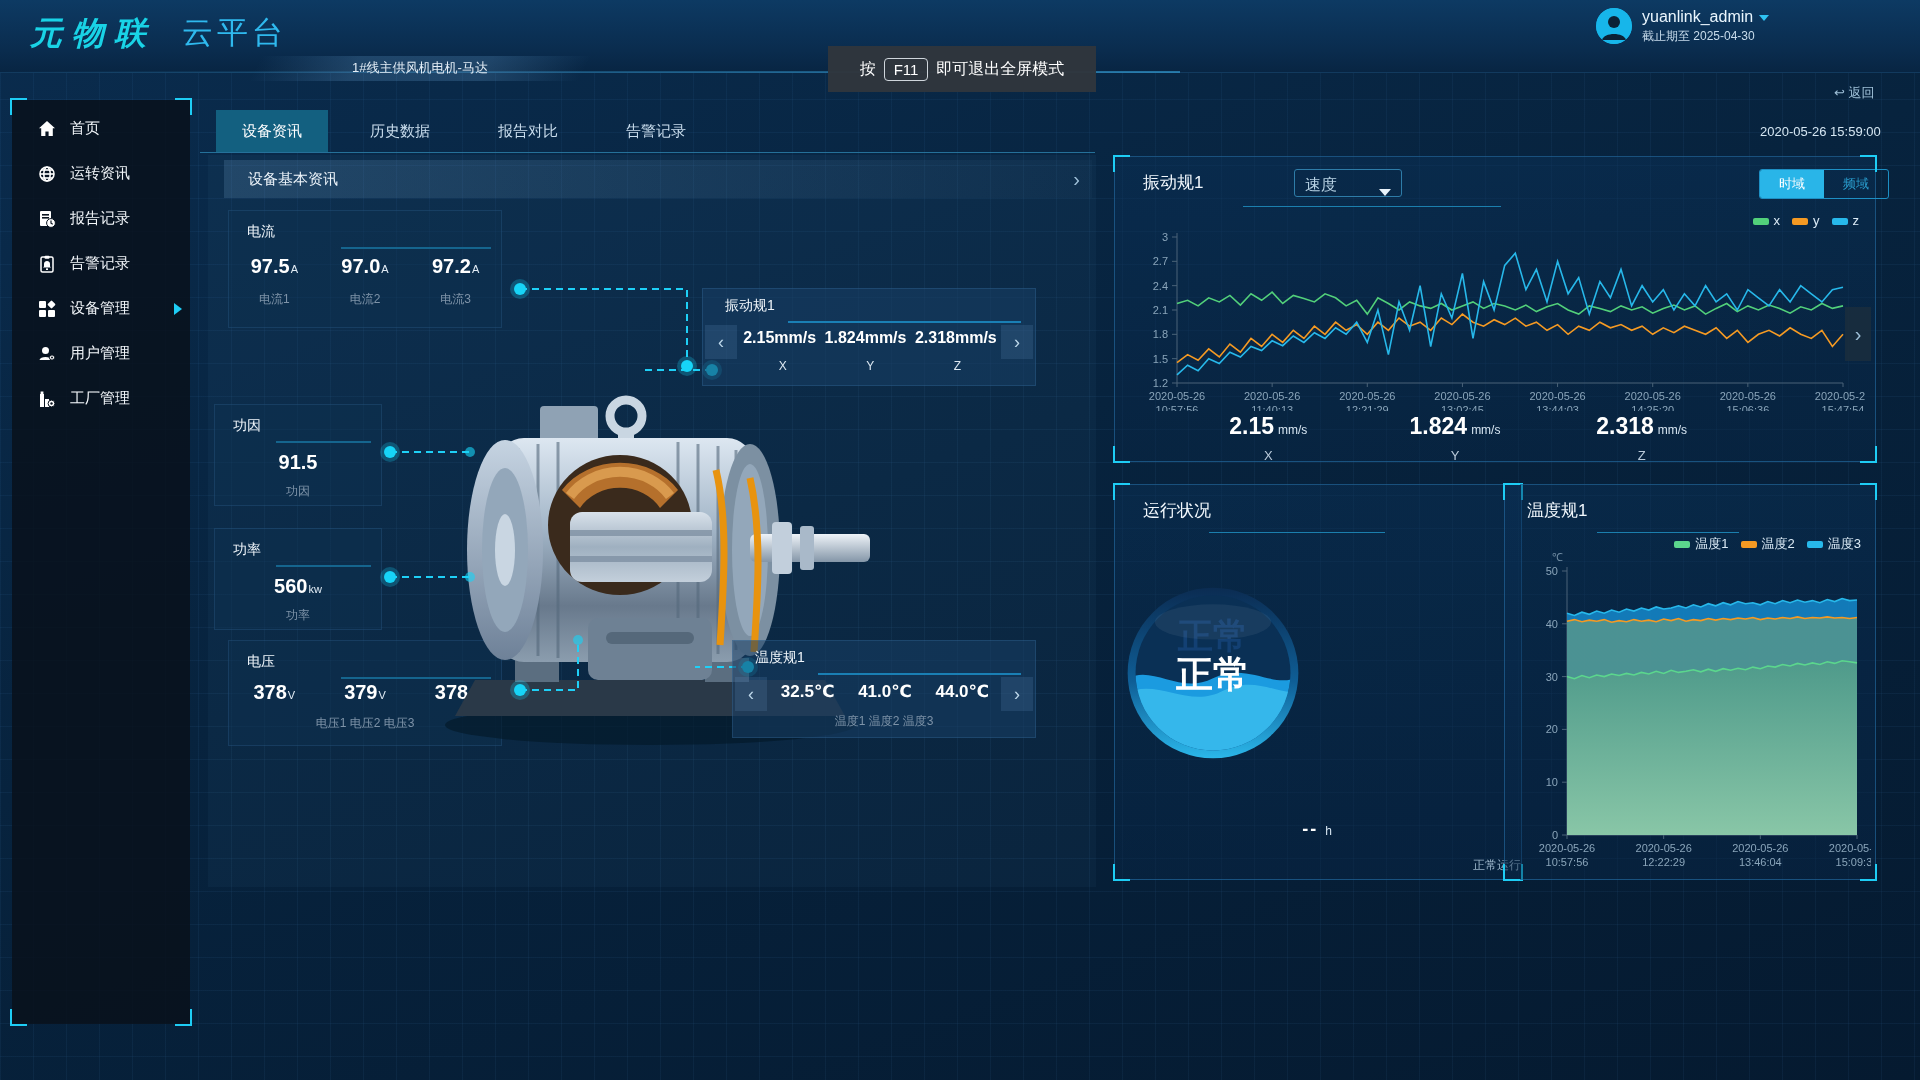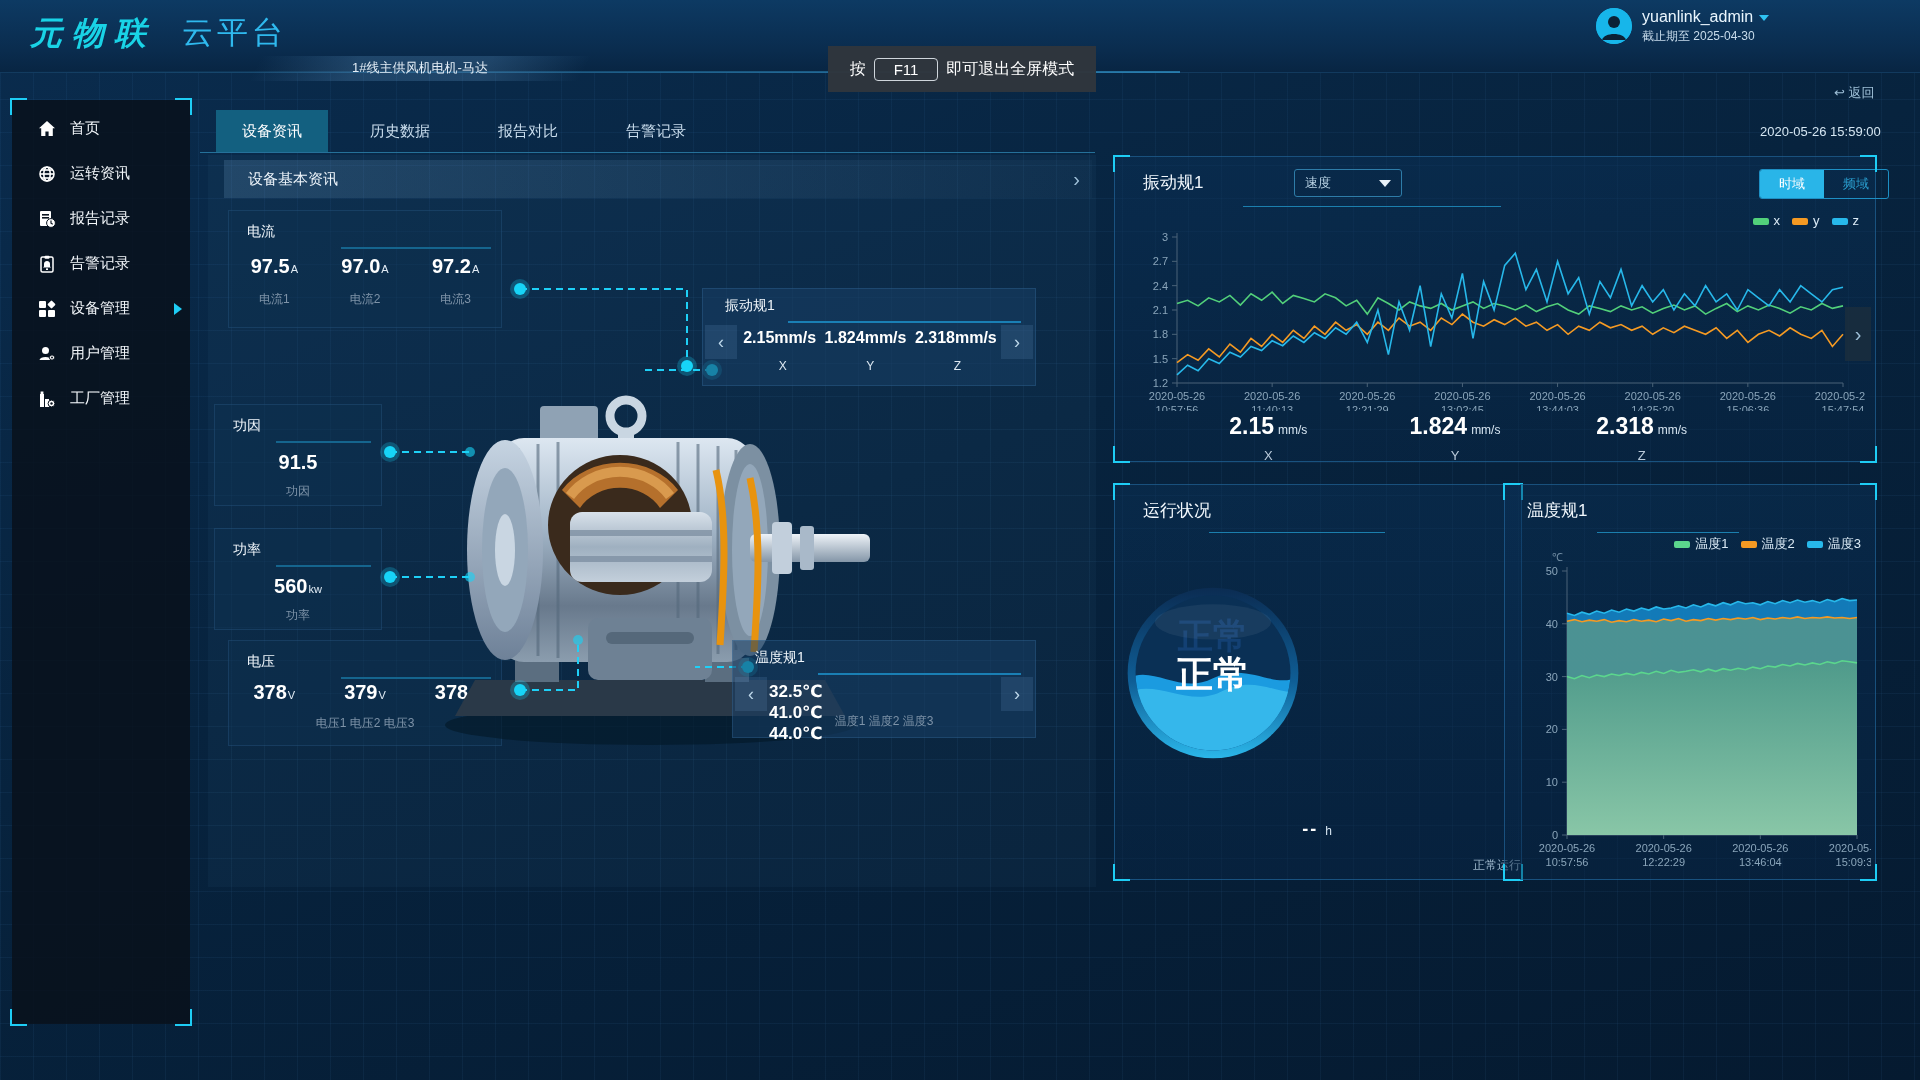--- a/index.html
+++ b/index.html
@@ -23,21 +23,21 @@
   .subtitle-band{position:absolute;left:255px;top:56px;width:330px;height:25px;
     background:linear-gradient(90deg,rgba(90,150,200,0),rgba(110,170,220,.22) 30%,rgba(110,170,220,.22) 70%,rgba(90,150,200,0));
     transform:skewX(-28deg);}
   .subtitle-text{position:absolute;left:280px;top:59px;width:280px;text-align:center;
     font-size:13px;color:#e3edf6;}
   .hdr-line{position:absolute;top:71px;left:0;width:1180px;height:2px;background:linear-gradient(90deg,rgba(40,160,220,.0),rgba(60,180,240,.55));}
   
   .fs-banner{position:absolute;left:828px;top:46px;width:268px;height:46px;z-index:60;
     background:rgba(47,54,61,.97);display:flex;align-items:center;justify-content:center;
     gap:8px;font-size:16px;color:#fff;}
-  .fs-key{border:1px solid #cfd6dc;border-radius:4px;padding:2px 19px;font-size:15px;color:#fff;}
+  .fs-key{border:1px solid #cfd6dc;border-radius:4px;padding:2px 9px;font-size:15px;color:#fff;}
   
   .user{position:absolute;left:1596px;top:8px;display:flex;gap:10px;cursor:pointer;}
   .avatar{width:36px;height:36px;border-radius:50%;background:#17b6ea;overflow:hidden;flex:none;}
   .uname{font-size:16px;color:#eaf6fe;line-height:18px;}
   .uexp{font-size:12px;color:#c8dcec;margin-top:2px;}
   .chev-down{display:inline-block;width:0;height:0;border-left:5px solid transparent;border-right:5px solid transparent;border-top:6px solid #2fc3f2;margin-left:6px;vertical-align:middle;}
   .back-link{position:absolute;left:1834px;top:84px;font-size:13px;color:#9fc0d8;cursor:pointer;}
   
   .sidebar{position:absolute;left:12px;top:100px;width:178px;height:924px;
     background:rgba(9,16,26,.82);}
@@ -77,22 +77,22 @@
   .obox-title{position:absolute;left:22px;top:8px;font-size:14px;color:#f0f6fb;}
   .obox-uline{position:absolute;top:32px;left:85px;right:14px;height:2px;background:#1a7fb4;}
   .onav{position:absolute;top:36px;width:32px;height:34px;background:rgba(130,180,225,.14);
     display:flex;align-items:center;justify-content:center;color:#bdd8ea;font-size:18px;cursor:pointer;}
   
   .panel{position:absolute;border:1px solid rgba(36,110,165,.6);
     background:linear-gradient(180deg,rgba(10,49,88,.45),rgba(8,38,70,.45));box-sizing:border-box;}
   .p-title{position:absolute;left:28px;top:14px;font-size:17px;color:#f2f8fd;}
   .p-uline{position:absolute;height:1px;background:#1b7fae;}
   .select{position:absolute;left:179px;top:12px;width:108px;height:28px;border:1px solid #2e7ca8;
-    border-radius:3px;display:flex;align-items:center;padding:0 10px;box-sizing:border-box;
-    font-size:13px;color:#b8d2e4;cursor:pointer;background:rgba(10,40,70,.4);}
+    border-radius:3px;display:flex;align-items:flex-end;padding:0 10px;box-sizing:border-box;
+    font-size:16px;color:#b8d2e4;cursor:pointer;background:rgba(10,40,70,.4);}
   .select .tri{margin-left:auto;width:0;height:0;border-left:6px solid transparent;border-right:6px solid transparent;border-top:7px solid #e8f2fa;}
   .toggle{position:absolute;left:644px;top:12px;height:28px;display:flex;border:1px solid #1d8fc4;border-radius:3px;overflow:hidden;}
   .tgl{width:64px;line-height:28px;text-align:center;font-size:13px;color:#2a9fd0;cursor:pointer;}
   .tgl.active{background:#29b5e8;color:#fff;}
   .legend{position:absolute;display:flex;gap:12px;align-items:center;font-size:13px;color:#dcebf6;}
   .sw{display:inline-block;width:16px;height:7px;border-radius:2px;margin-right:5px;}
   .chart-next{position:absolute;right:4px;top:240px;width:26px;height:54px;background:rgba(25,45,62,.9);
     color:#9fc0d8;font-size:20px;display:flex;align-items:center;justify-content:center;cursor:pointer;}
   svg text.tk{font-size:11px;fill:#8aa5ba;font-family:"Liberation Sans",sans-serif;}
   svg .ax{stroke:#4a6378;stroke-width:1;}
@@ -381,21 +381,21 @@
     <span class="vlab" style="color:#dce8f2;">Y</span>
     <span class="vlab" style="color:#dce8f2;">Z</span>
   </div>
 </div>
 
 <div class="obox" style="left:732px;top:640px;width:304px;height:98px;">
   <div class="obox-title">温度规1</div>
   <div class="obox-uline"></div>
   <div class="onav" style="left:2px;">‹</div>
   <div class="onav" style="right:2px;">›</div>
-  <div class="vrow" style="top:40px;left:36px;width:232px;flex-direction:column;">
+  <div class="vrow" style="top:40px;left:36px;width:232px;">
     <span class="vnum" style="font-size:17px;">32.5℃</span>
     <span class="vnum" style="font-size:17px;">41.0℃</span>
     <span class="vnum" style="font-size:17px;">44.0℃</span>
   </div>
   <div class="vrow" style="top:72px;">
       <span class="vlab">温度1 温度2 温度3</span>
     </div>
 </div>
 
 <div class="panel brk" style="left:1114px;top:156px;width:762px;height:306px;">

